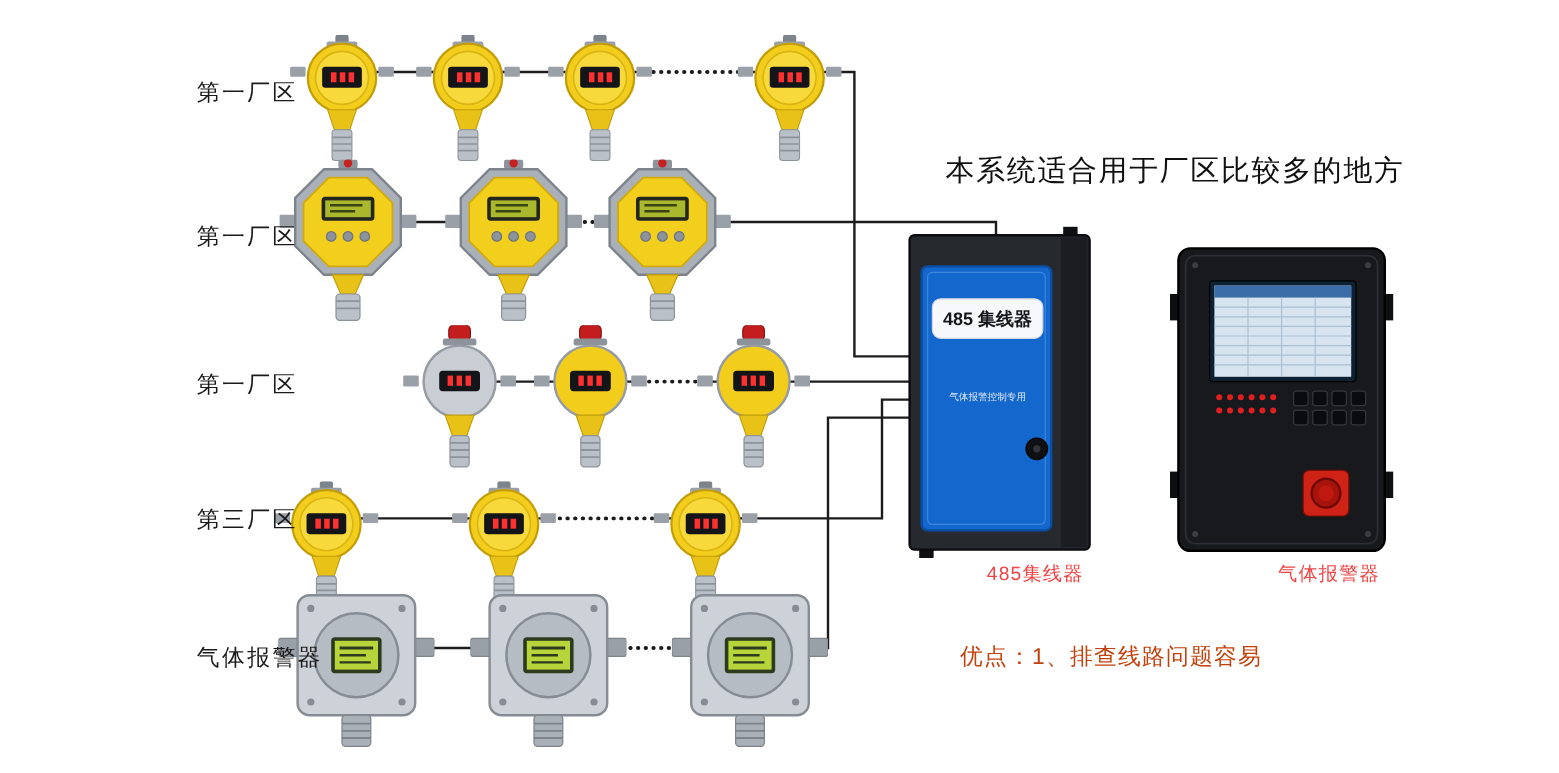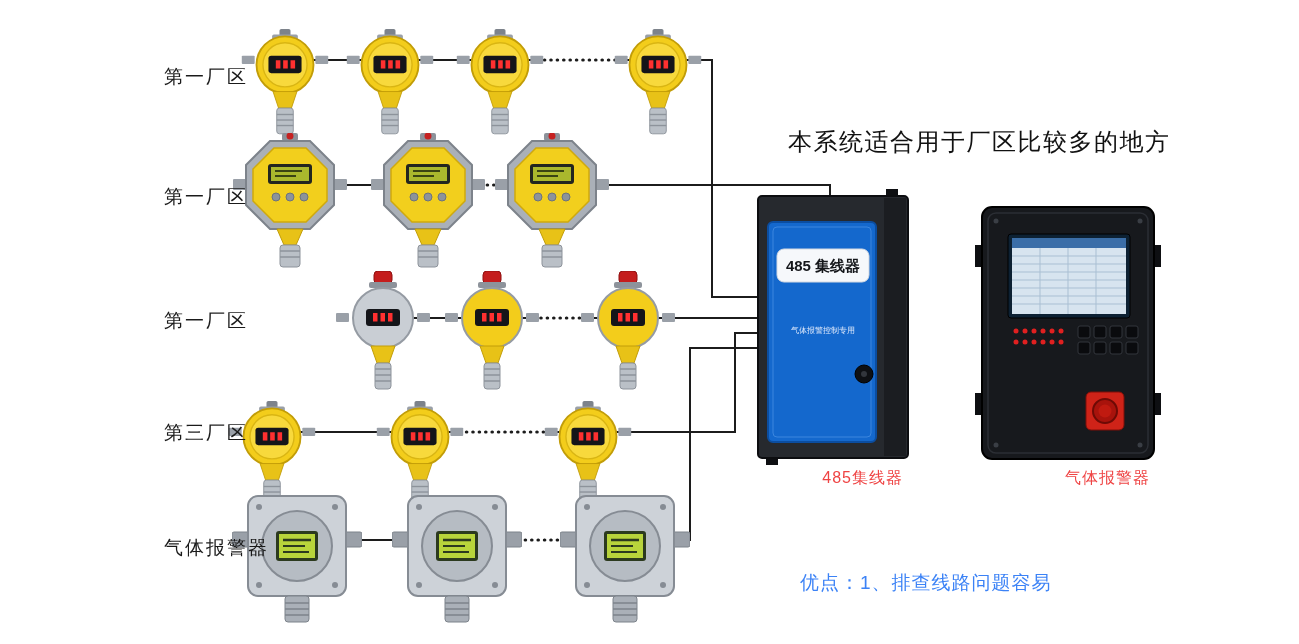--- a/index.html
+++ b/index.html
@@ -5,21 +5,21 @@
   * { margin: 0; padding: 0; box-sizing: border-box; }
   html, body { background: #ffffff; }
   body { font-family: "Liberation Sans", sans-serif; }
   .canvas { position: relative; width: 1299px; height: 644px; background: #ffffff; overflow: hidden; }
   .scene { position: absolute; left: 0; top: 0; width: 1299px; height: 644px; }
   .wires polyline { fill: none; stroke: #1c1c1c; stroke-width: 2; }
   .wires polyline.dotted { stroke-width: 3.2; stroke-dasharray: 0.4 6; stroke-linecap: round; }
   .zone-label { position: absolute; left: 128px; width: 110px; font-size: 19px; color: #1a1a1a; letter-spacing: 2px; white-space: nowrap; margin-left: 36px; }
   .caption { position: absolute; font-size: 16px; color: #ef4444; text-align: right; letter-spacing: 1px; white-space: nowrap; }
   .note-top { position: absolute; left: 788px; top: 126px; font-size: 24px; color: #111111; letter-spacing: 1.5px; white-space: nowrap; }
-  .adv { position: absolute; font-size: 19px; color: #3b82f6; letter-spacing: 1px; white-space: nowrap; margin-top: 36px; }
+  .adv { position: absolute; font-size: 19px; color: #c2410c; letter-spacing: 1px; white-space: nowrap; }
   svg text { font-family: "Liberation Sans", sans-serif; }
 </style>
 </head>
 <body>
 
 <div class="canvas">
 
   <svg class="scene" viewBox="0 0 1299 644">
     <defs>
 

